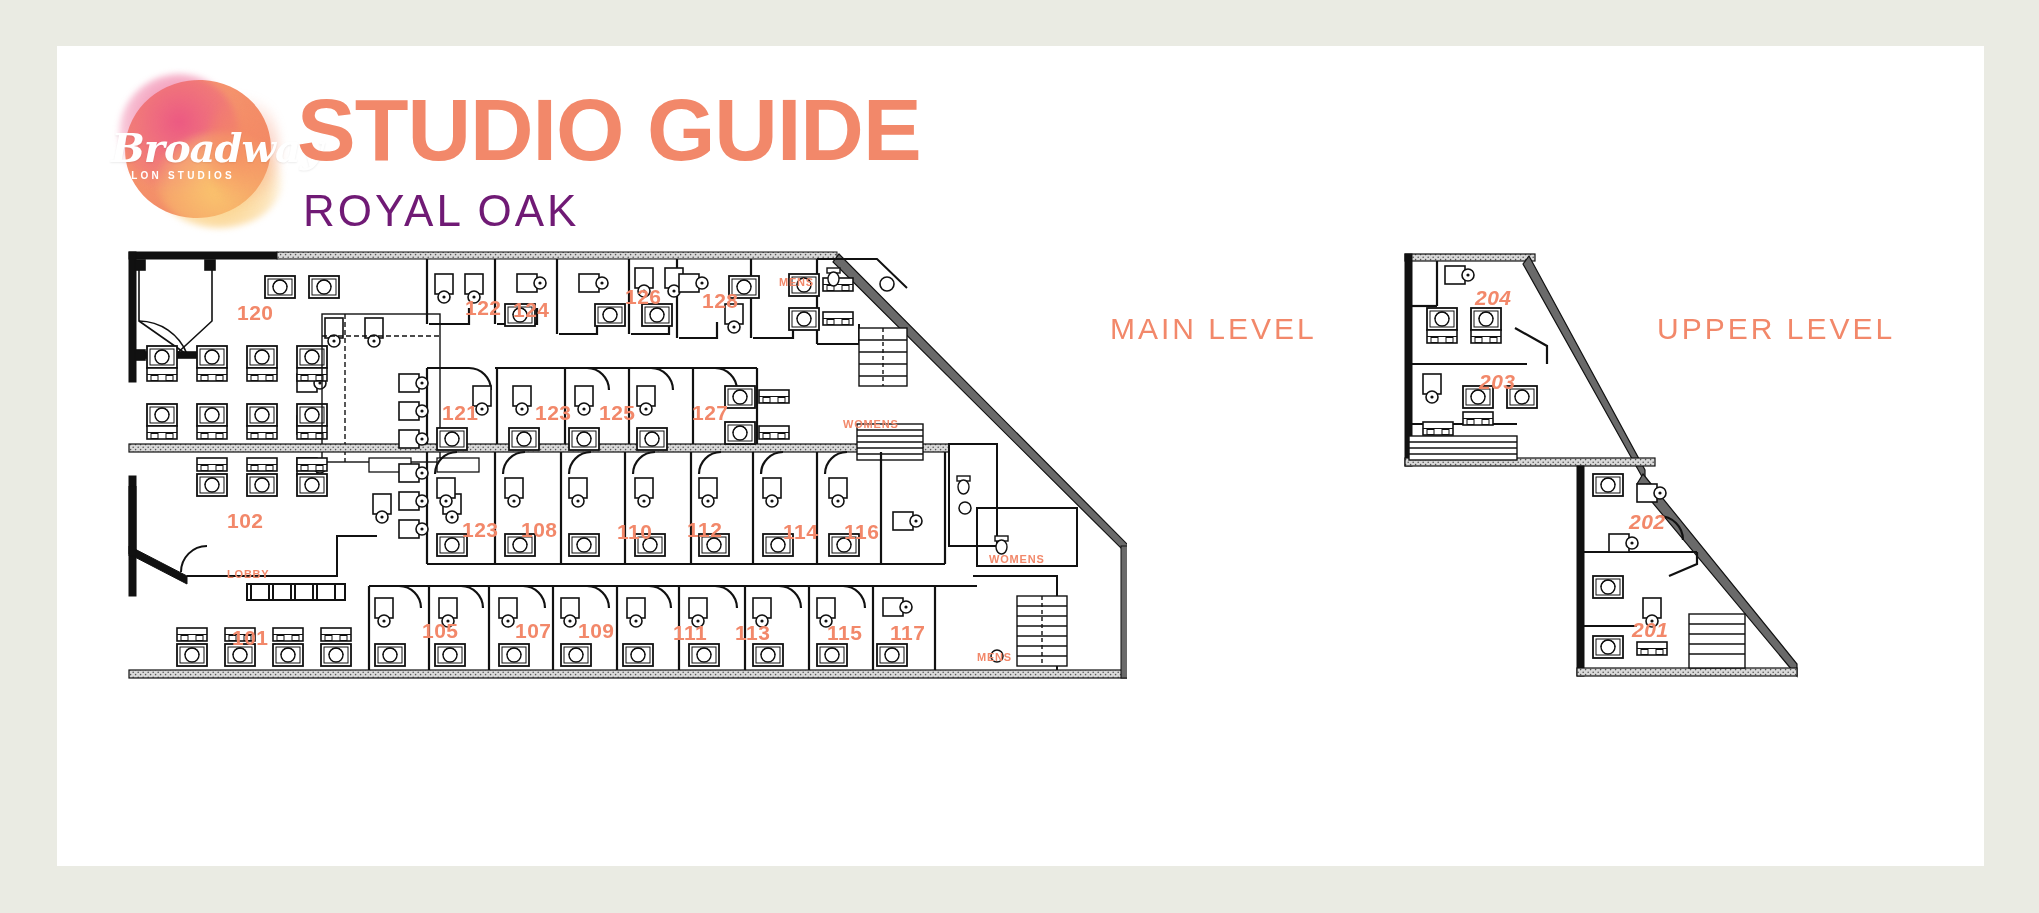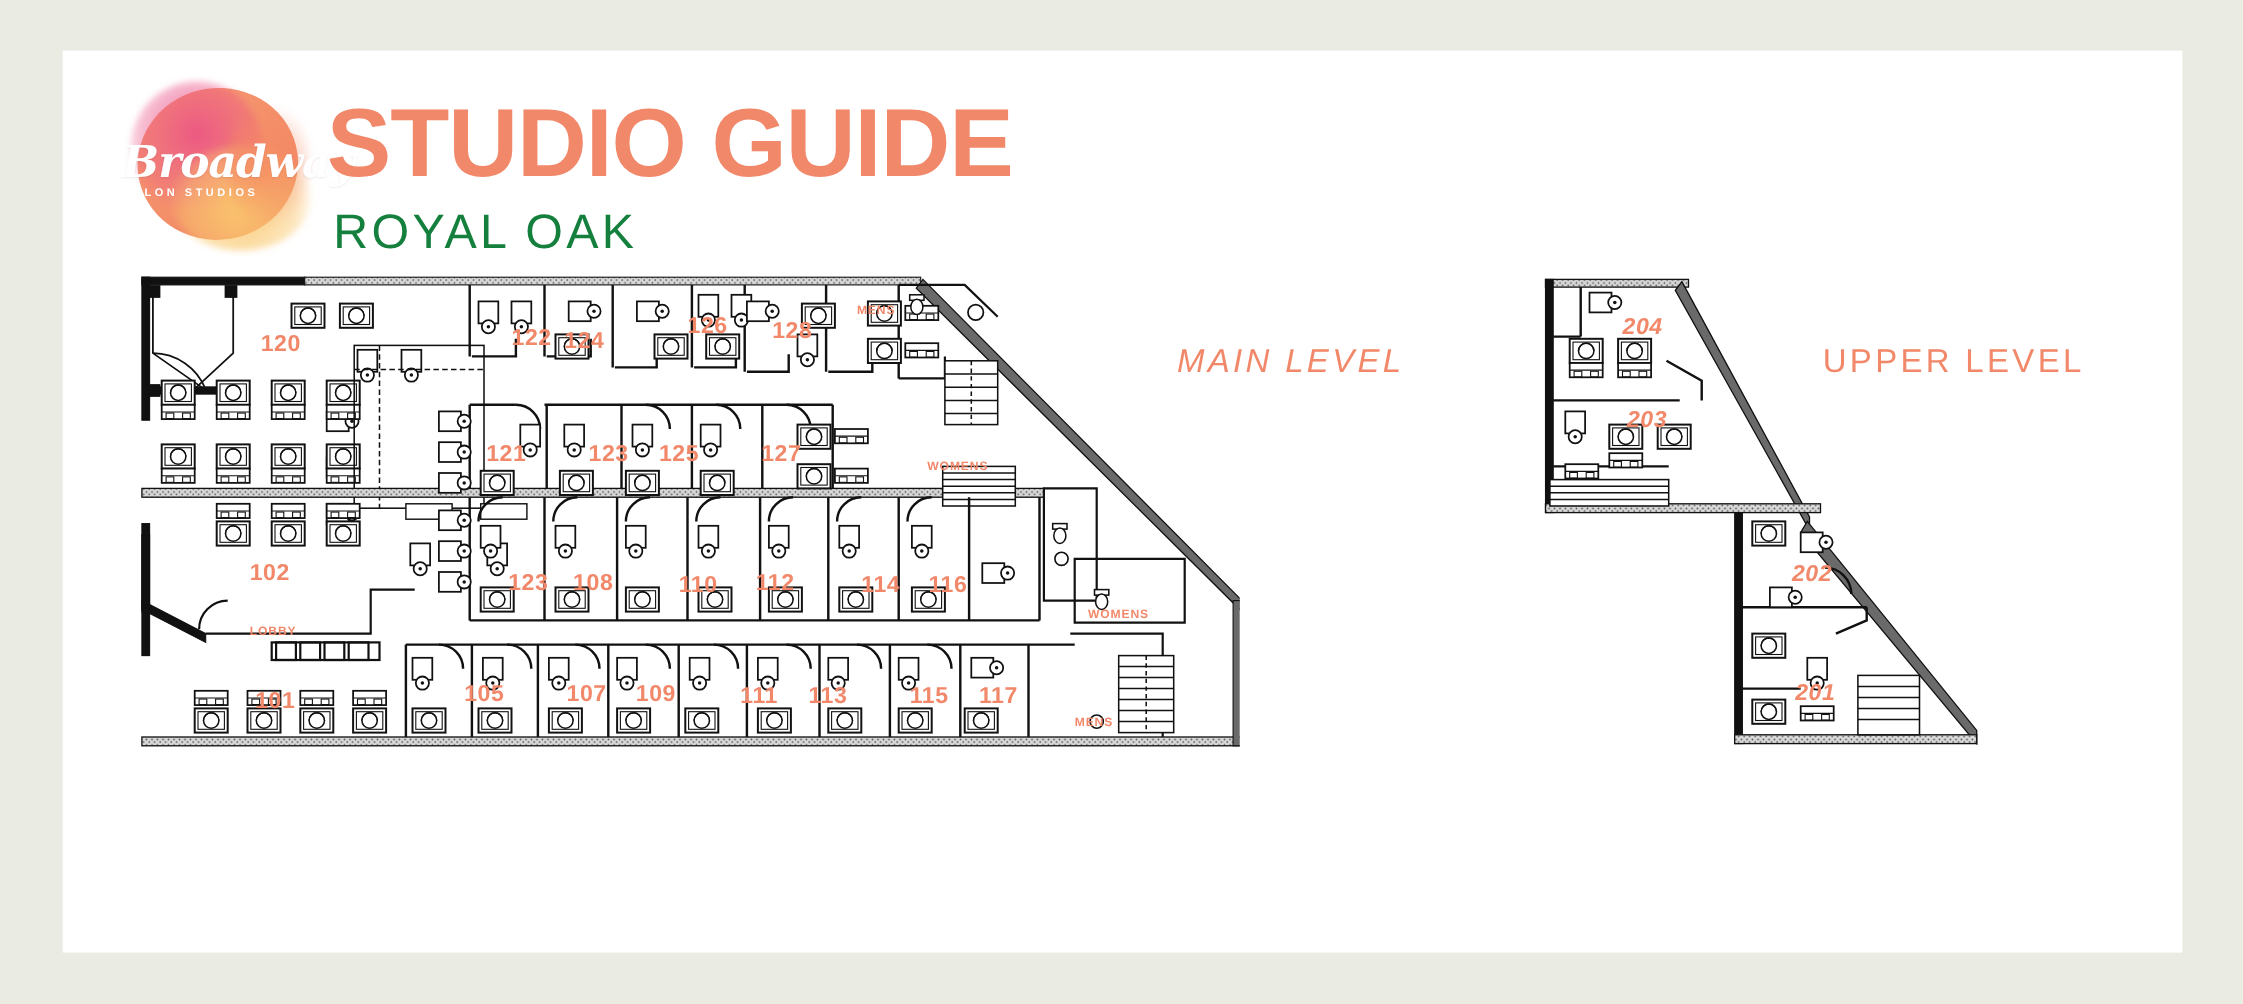--- a/index.html
+++ b/index.html
@@ -43,26 +43,26 @@
     font-size:10px;letter-spacing:3.2px;font-weight:bold;color:#fff;
   }
   #title{
     position:absolute;left:240px;top:42px;
     font-size:88px;font-weight:bold;letter-spacing:-1px;
     color:#f2886a;line-height:.95;
     font-family:"Liberation Sans", sans-serif;
   }
   #subtitle{
     position:absolute;left:246px;top:140px;
-    font-size:44px;letter-spacing:3px;color:#15803d;font-weight:400;
+    font-size:44px;letter-spacing:3px;color:#701a75;font-weight:400;
   }
   .level-label{
     position:absolute;font-size:30px;letter-spacing:3px;color:#f2886a;
   }
-  #main-level-label{left:1013px;top:266px;font-style:italic;}
+  #main-level-label{left:1053px;top:266px;}
   #upper-level-label{left:1600px;top:266px;}
 
   
   .plan{position:absolute;}
   #main-plan{left:60px;top:200px;}
   #upper-plan{left:1340px;top:200px;font-style:italic;}
   .rnum{
     position:absolute;color:#f2886a;font-size:21px;font-weight:bold;
     letter-spacing:.5px;white-space:nowrap;
   }

